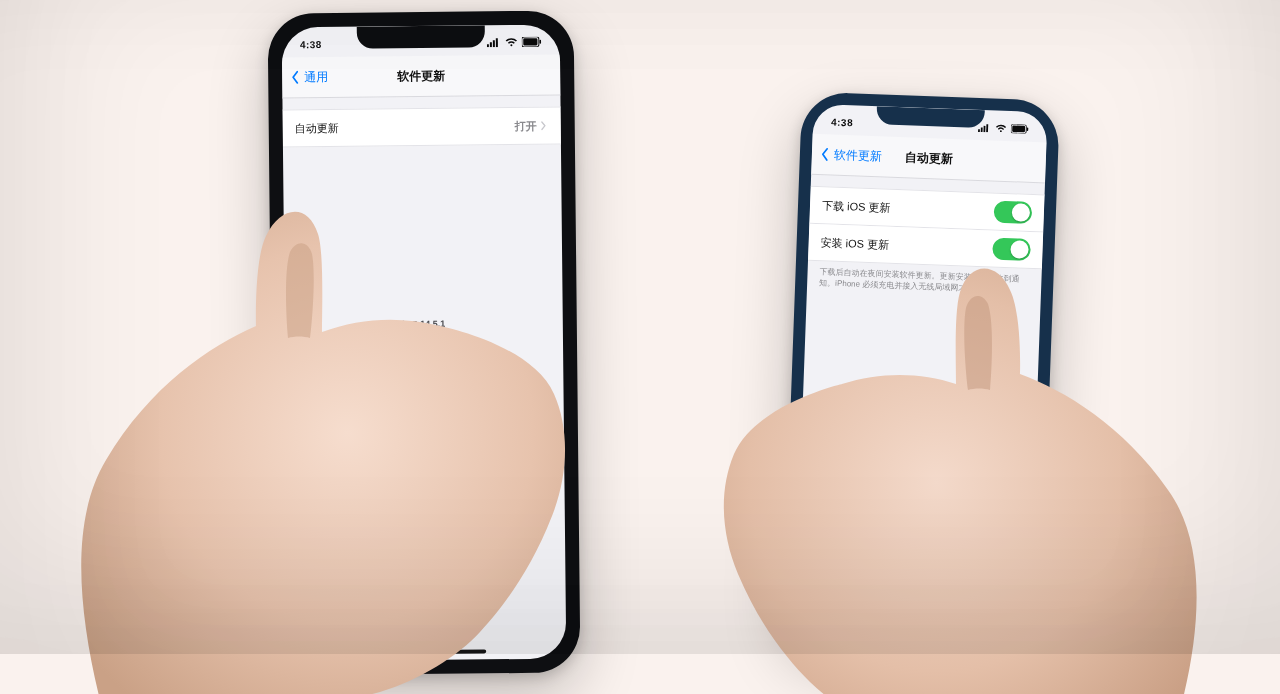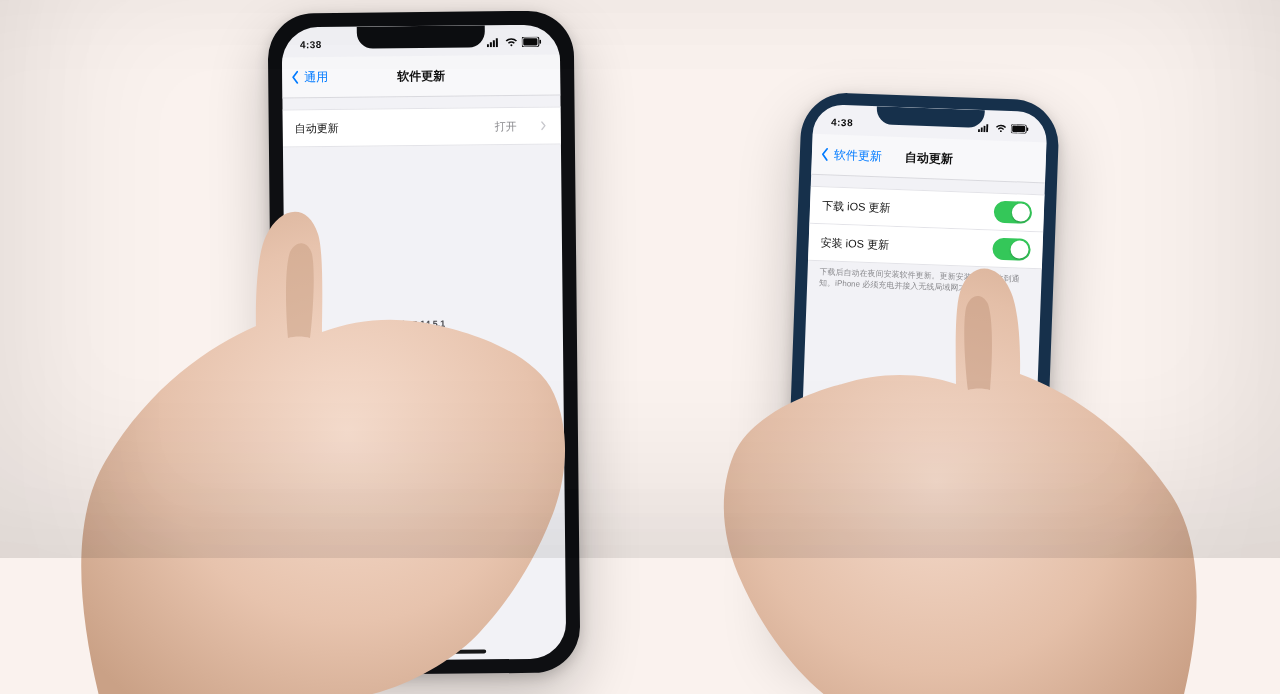--- a/index.html
+++ b/index.html
@@ -1,16 +1,16 @@
 <!DOCTYPE html>
 <html><head>
 <meta charset="utf-8">
 <style>
   html,body{margin:0;padding:0;width:1280px;height:694px;overflow:hidden;background:#faf2ee;font-family:-apple-system,"Helvetica Neue",Arial,sans-serif;}
-  .stage{position:relative;width:1280px;height:558px;}
+  .stage{position:relative;width:1280px;height:654px;}
 
   
   .phone{position:absolute;border-radius:46px;background:#0e0f12;box-shadow:0 24px 60px rgba(0,0,0,.22),0 4px 14px rgba(0,0,0,.18);}
   .phone.left{left:271px;top:12px;width:306px;height:662px;transform:rotate(-.6deg);}
   .phone.right{left:792px;top:96px;width:258px;height:552px;transform:rotate(2.1deg);background:#16304b;}
   .screen{position:absolute;inset:14px 14px 14px 14px;background:#f2f2f6;border-radius:36px;overflow:hidden;}
   .phone.left .screen{inset:14px;}
   .phone.right .screen{inset:12px;border-radius:30px;}
   .notch{position:absolute;top:0;left:50%;transform:translateX(-50%);width:46%;height:22px;background:#0e0f12;border-bottom-left-radius:16px;border-bottom-right-radius:16px;z-index:10;}
   .phone.right .notch{background:#16304b;height:18px;}
@@ -26,21 +26,21 @@
   
   .nav{position:absolute;top:30px;left:0;right:0;height:40px;background:#f8f8fa;border-bottom:1px solid #d9d9de;display:flex;align-items:center;justify-content:center;}
   .nav .back{position:absolute;left:6px;top:0;height:40px;display:flex;align-items:center;gap:2px;color:#007aff;font-size:12px;}
   .nav .back svg{width:14px;height:14px;}
   .nav .title{font-size:12px;font-weight:600;color:#111;}
 
   
   .list{position:absolute;top:82px;left:0;right:0;}
   .row{height:36px;background:#fff;border-top:1px solid #e3e3e8;border-bottom:1px solid #e3e3e8;display:flex;align-items:center;justify-content:space-between;padding:0 12px;font-size:11px;color:#111;}
   .row + .row{border-top:none;}
-  .row .val{color:#8a8a8e;display:flex;align-items:center;gap:22px;}
+  .row .val{color:#8a8a8e;display:flex;align-items:center;gap:2px;font-weight:bold;}
   .row .val svg{width:10px;height:10px;stroke:#c7c7cc;}
 
   
   .tog{position:relative;width:38px;height:22px;border-radius:11px;background:#34c759;}
   .tog::after{content:"";position:absolute;right:2px;top:2px;width:18px;height:18px;border-radius:50%;background:#fff;box-shadow:0 1px 2px rgba(0,0,0,.25);}
 
   .foot{padding:6px 12px 0;font-size:8px;line-height:1.35;color:#8a8a8e;}
 
   
   .centered{position:absolute;left:0;right:0;top:46%;text-align:center;color:#8e8e93;font-size:9px;line-height:1.4;}

